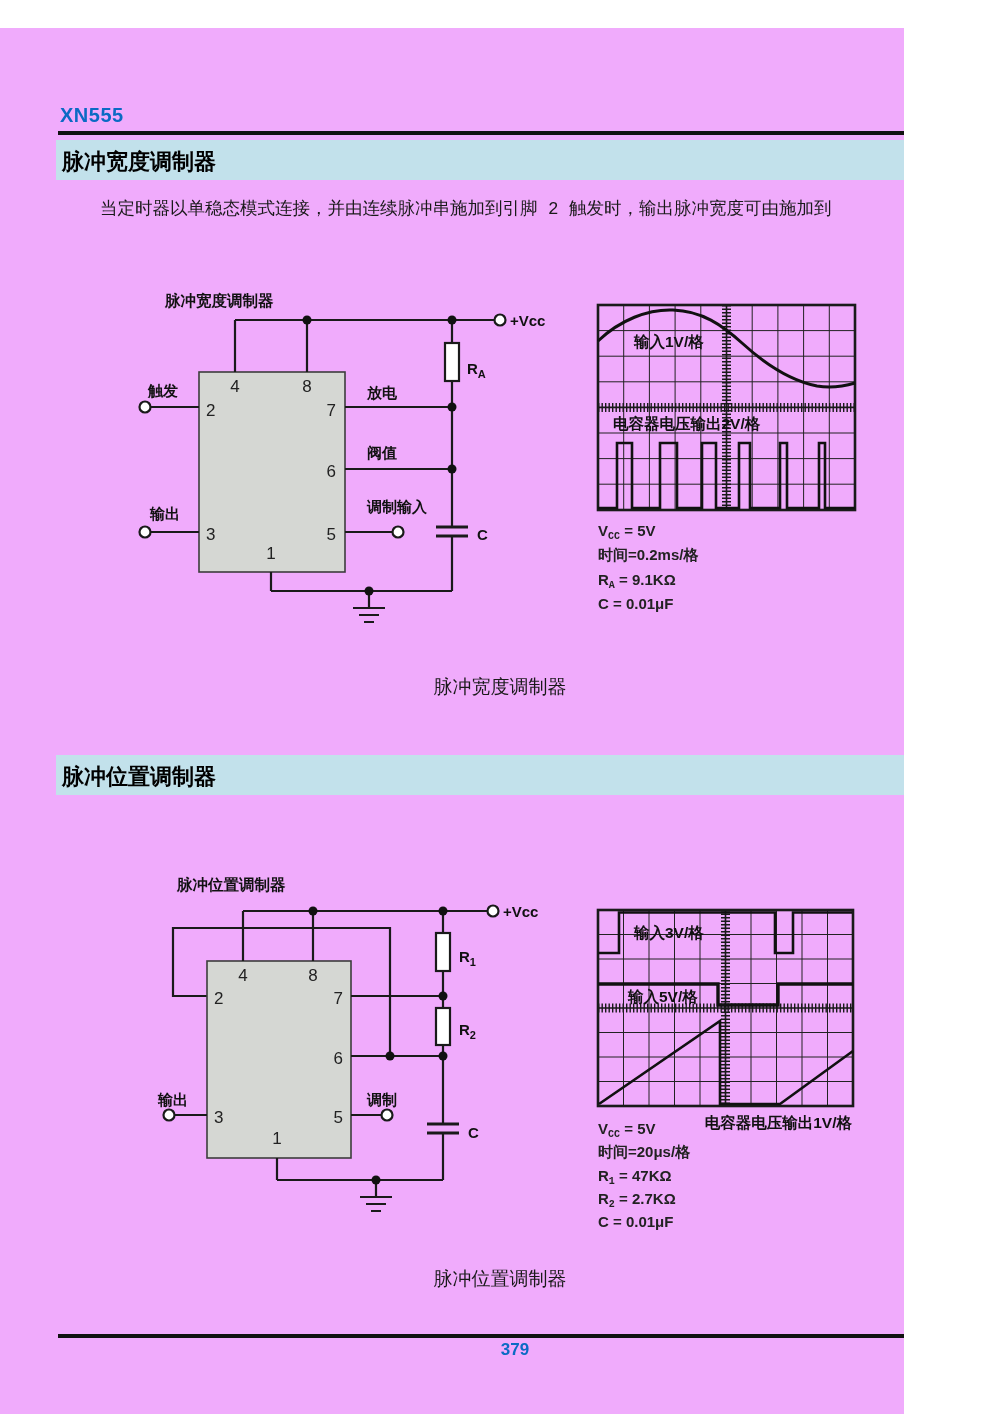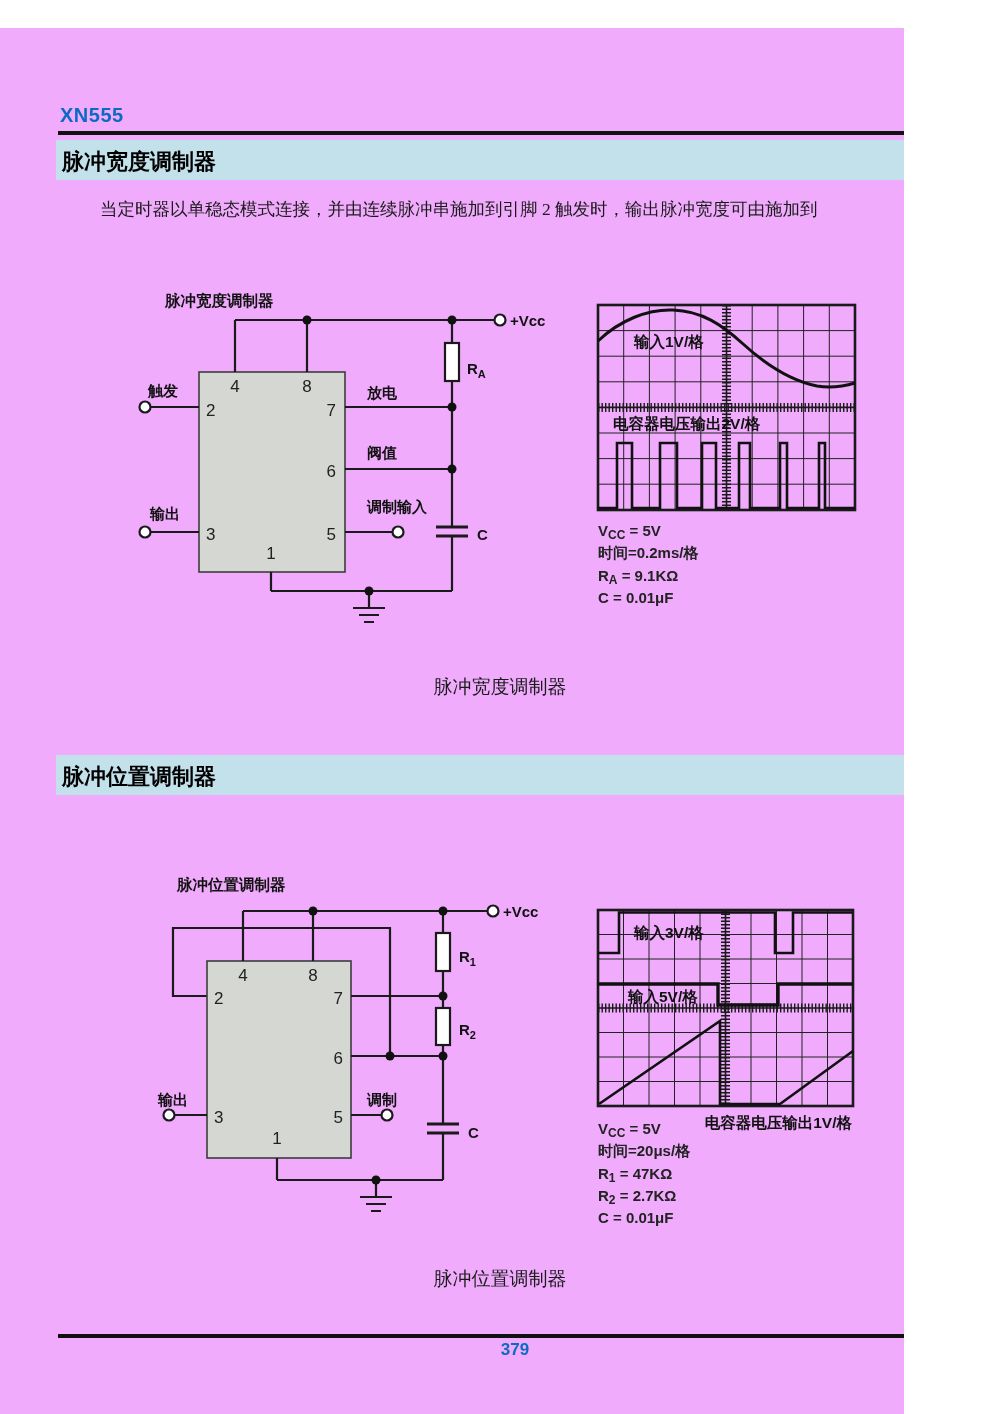--- a/index.html
+++ b/index.html
@@ -3,26 +3,26 @@
 <meta charset="utf-8">
 <style>
   html,body{margin:0;padding:0;background:#ffffff;}
   .page{position:relative;width:904px;height:1414px;background:#f0abfc;overflow:hidden;
         font-family:"Liberation Sans",sans-serif;color:#111;margin-top:28px;}
   .abs{position:absolute;}
   .doc-title{left:60px;top:76px;font-size:20px;font-weight:bold;color:#0b6ac4;letter-spacing:.5px;}
   .rule{left:58px;width:884px;height:4px;background:#111;}
   .banner{left:56px;width:889px;height:40px;background:#c2e1eb;display:flex;align-items:center;}
   .banner span{font-size:22px;font-weight:bold;color:#000;padding-left:6px;padding-top:3px;}
-  .para{left:57px;width:886px;font-family:Liberation Serif, serif;font-size:17.5px;line-height:27px;color:#1a1a1a;}
+  .para{left:57px;width:886px;font-family:Liberation Mono, monospace;font-size:17.5px;line-height:27px;color:#1a1a1a;}
   .indent{text-indent:43px;}
   .caption{left:0;width:1000px;text-align:center;font-size:19px;color:#1a1a1a;}
   .ann{font-size:15px;font-weight:bold;color:#222;}
   .ann div{white-space:nowrap;}
-  .ann sub{font-size:12px;vertical-align:-3px;letter-spacing:0;}
+  .ann sub{font-size:10px;vertical-align:-3px;letter-spacing:0;font-family:Liberation Mono, monospace;}
   .ann1{left:598px;top:494px;line-height:18.3px;}
   .ann2{left:598px;top:1092px;line-height:17.3px;}
   .pgnum{left:0;top:1312px;width:1000px;text-align:center;font-size:17px;font-weight:bold;color:#0b6ac4;padding-left:15px;}
   svg{position:absolute;overflow:visible;}
   svg text{font-family:"Liberation Sans",sans-serif;}
   .wire{stroke:#1a1a1a;stroke-width:2.2;fill:none;}
   .thick{stroke:#1a1a1a;stroke-width:3;fill:none;}
   .lbl{font-size:15px;font-weight:bold;fill:#111;}
   .pin{font-size:17px;fill:#222;}
   .gridline{stroke:#222;stroke-width:1;fill:none;}

